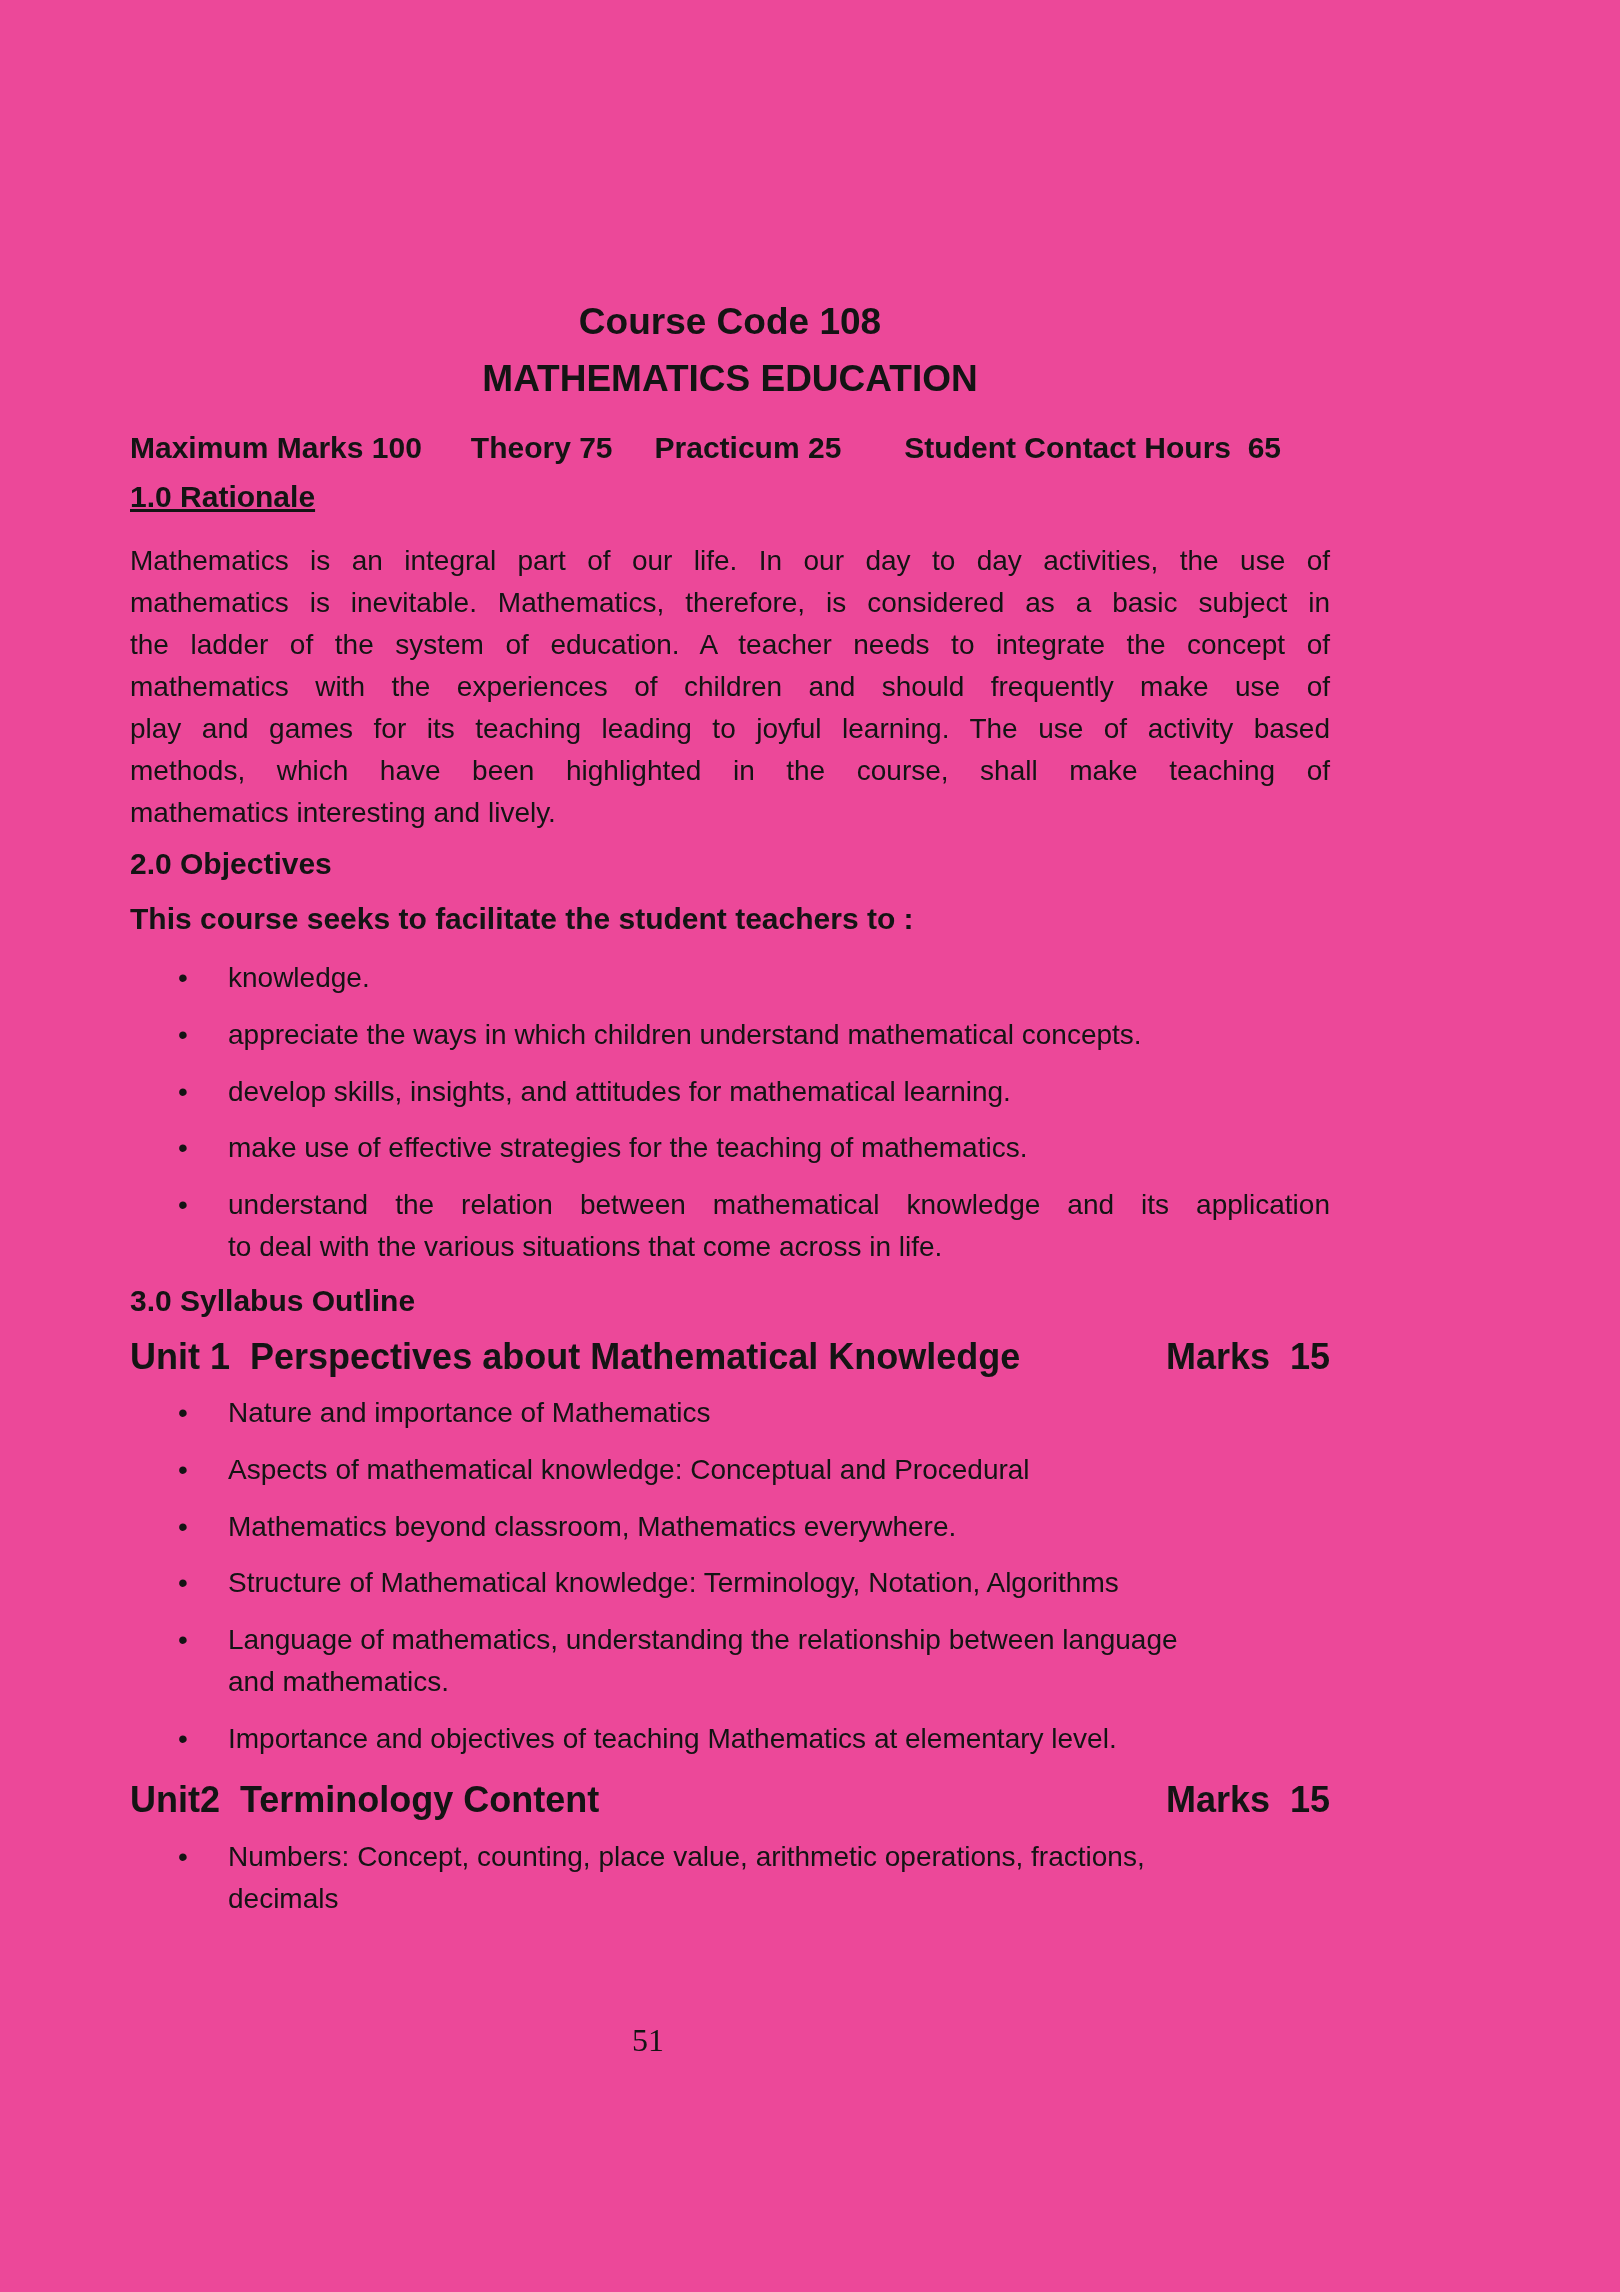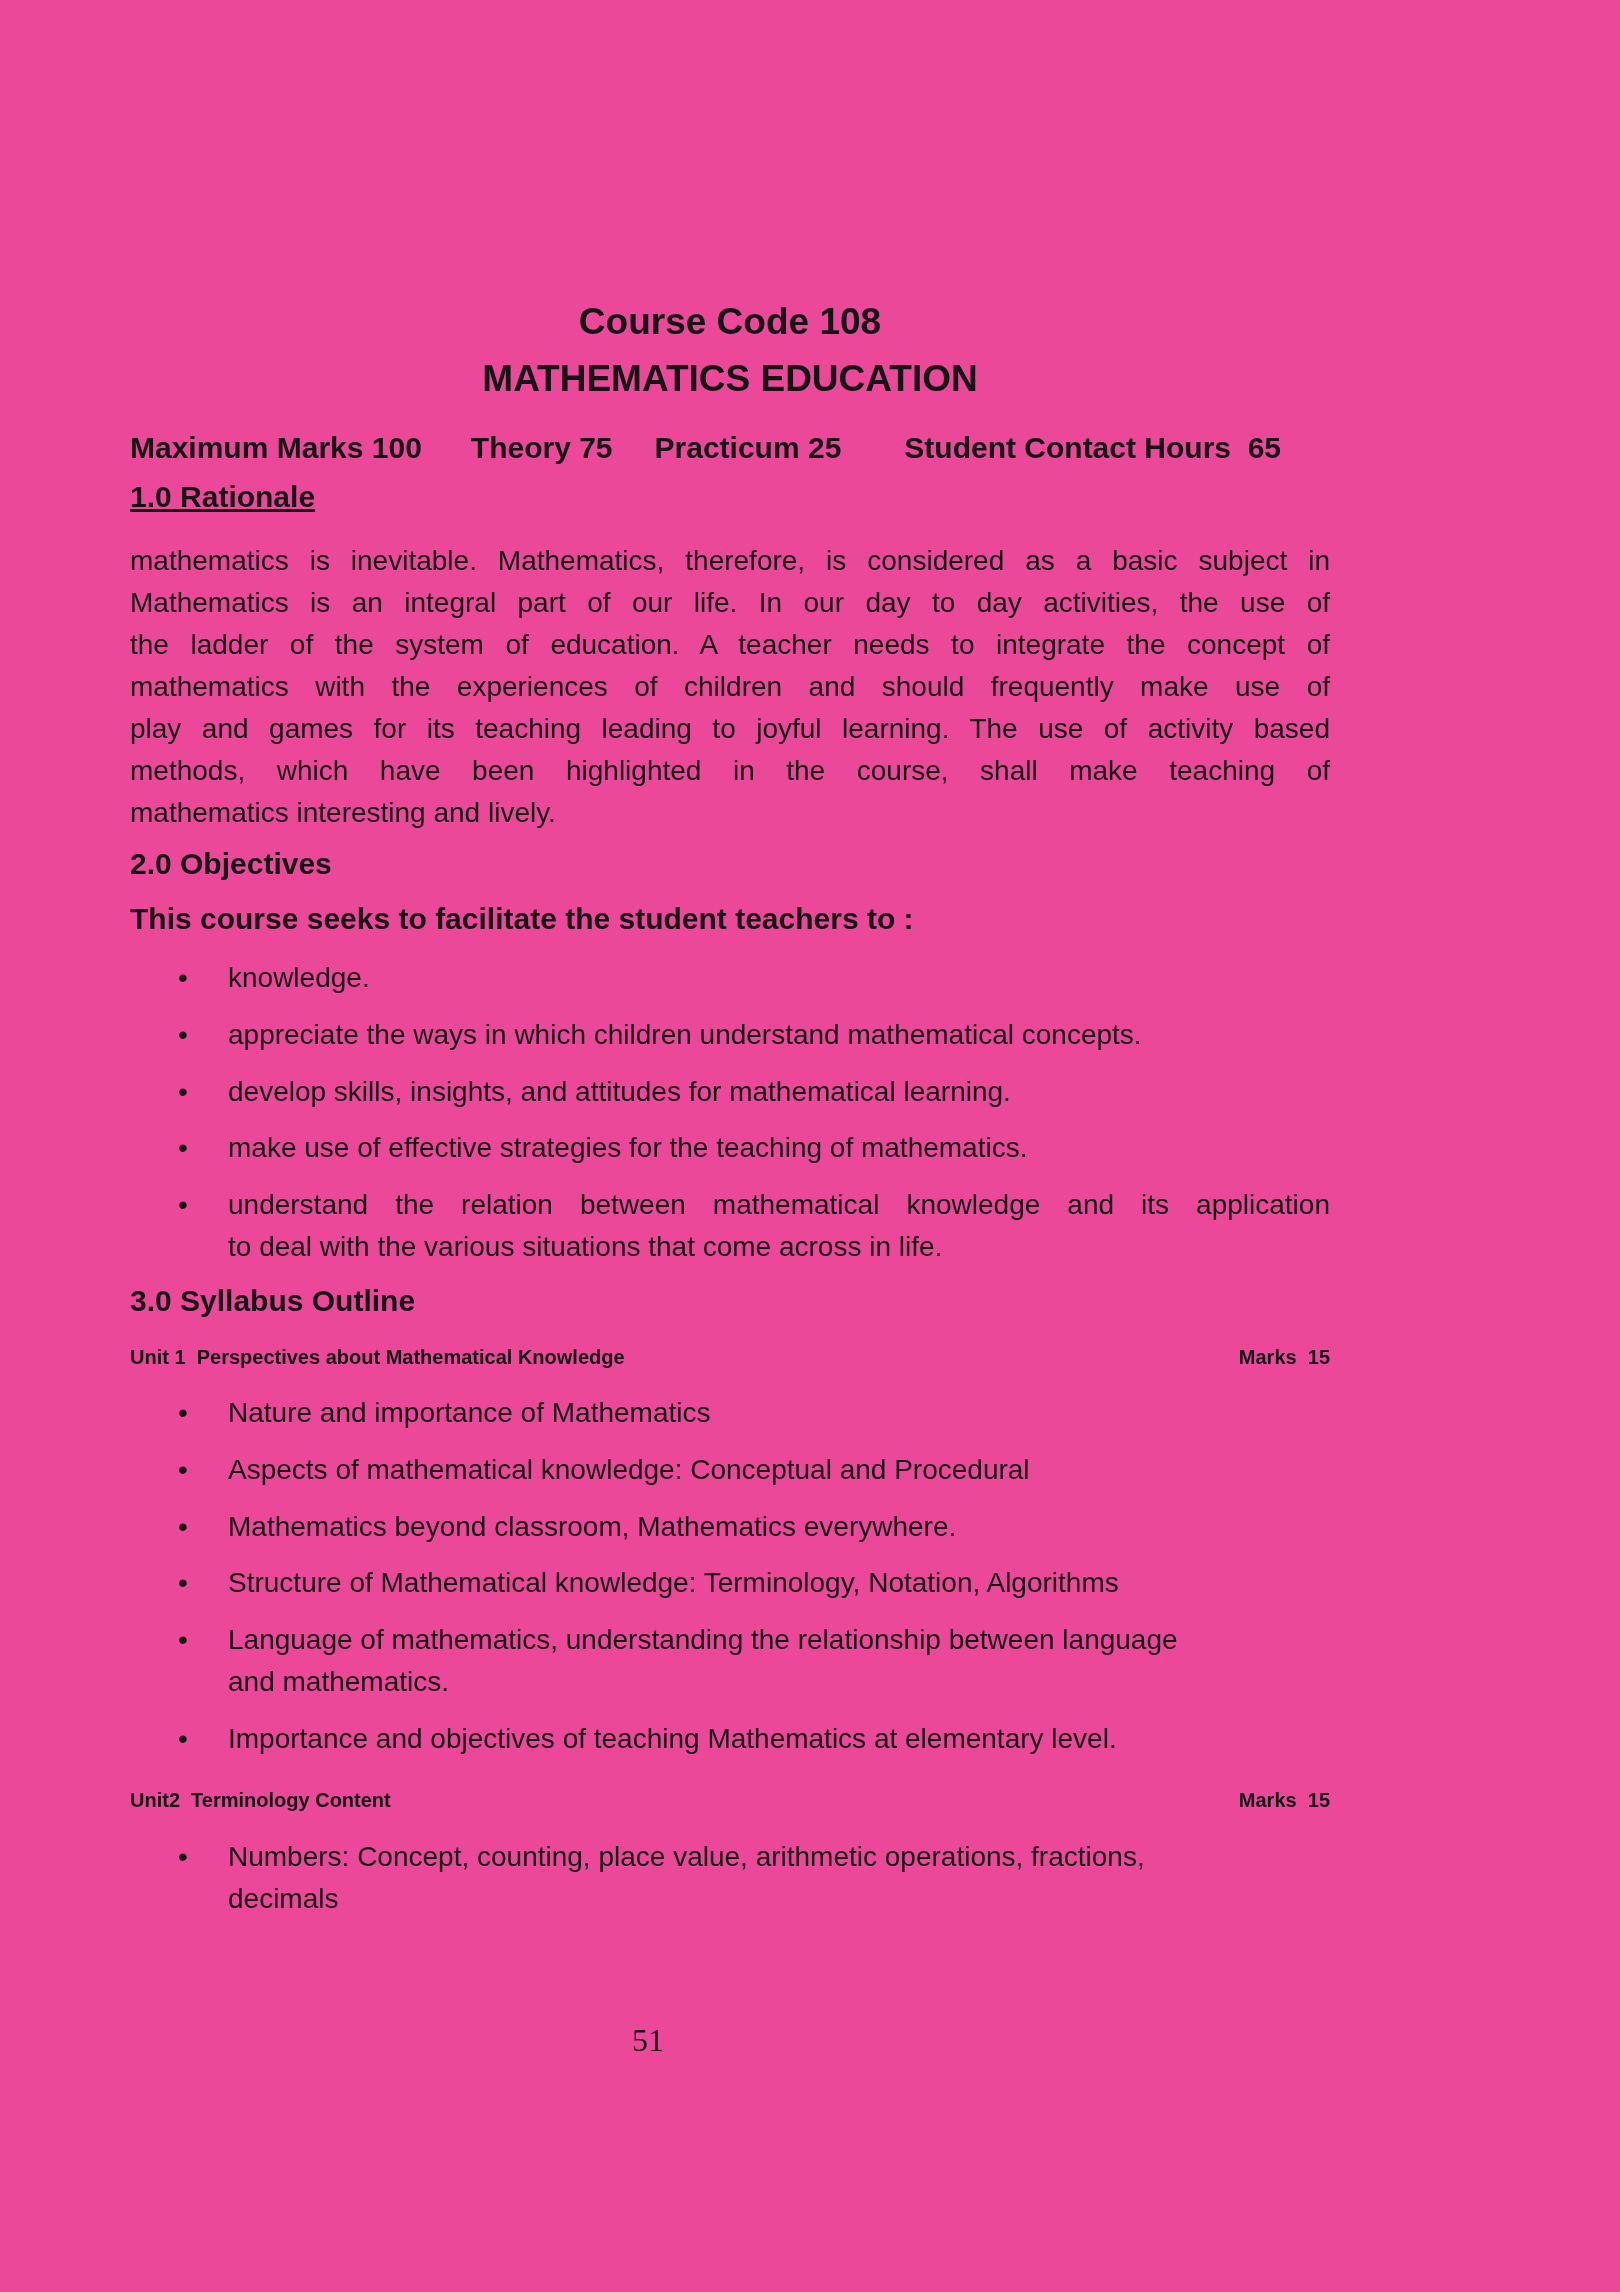--- a/index.html
+++ b/index.html
@@ -79,21 +79,21 @@
     left: 48px;
     top: 0;
     font-size: 28px;
     line-height: 42px;
   }
   
   .unitrow {
     margin-top: 13.7px;
     display: flex;
     justify-content: space-between;
-    font-size: 20px;
+    font-size: 36px;
     line-height: 42px;
     font-weight: bold;
     white-space: pre;
   }
   .unitrow-2 { margin-top: 19.6px; }
   
   .pagenum {
     position: absolute;
     top: 2021px;
     left: 0;
@@ -116,22 +116,22 @@
     <div class="info">
       <span class="seg1">Maximum Marks 100</span>
       <span class="seg2">Theory 75</span>
       <span class="seg3">Practicum 25</span>
       <span class="seg4">Student Contact Hours  65</span>
     </div>
 
     <div class="h h-rationale">1.0 Rationale</div>
 
     <div class="para">
+      <div class="ln just">Mathematics is an integral part of our life.  In our day to day activities, the use of</div>
       <div class="ln just">mathematics is inevitable. Mathematics, therefore, is considered as a basic subject in</div>
-      <div class="ln just">Mathematics is an integral part of our life.  In our day to day activities, the use of</div>
       <div class="ln just">the ladder of the system of education. A teacher needs to integrate the concept of</div>
       <div class="ln just">mathematics with the experiences of children and should frequently make use of</div>
       <div class="ln just">play and games for its teaching leading to joyful learning. The use of activity based</div>
       <div class="ln just">methods, which have been highlighted in the course, shall make teaching of</div>
       <div class="ln">mathematics interesting and lively.</div>
     </div>
 
     <div class="h h-objectives">2.0 Objectives</div>
     <div class="h h-intro">This course seeks to facilitate the student teachers to :</div>
 

